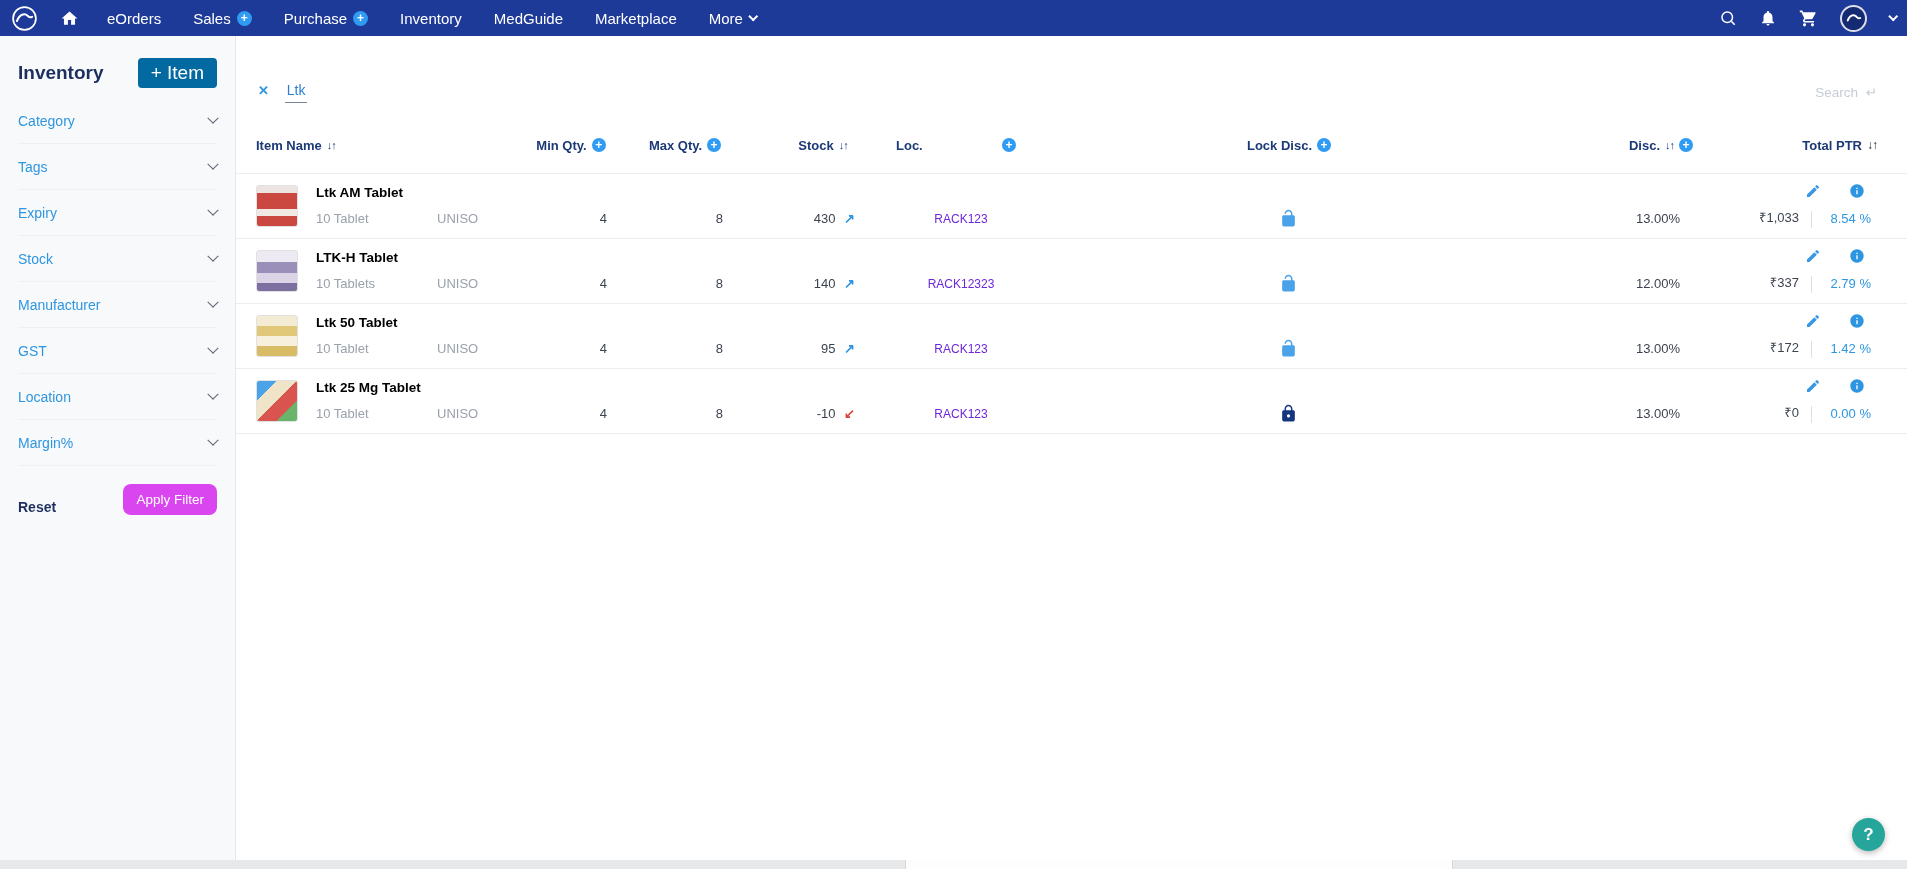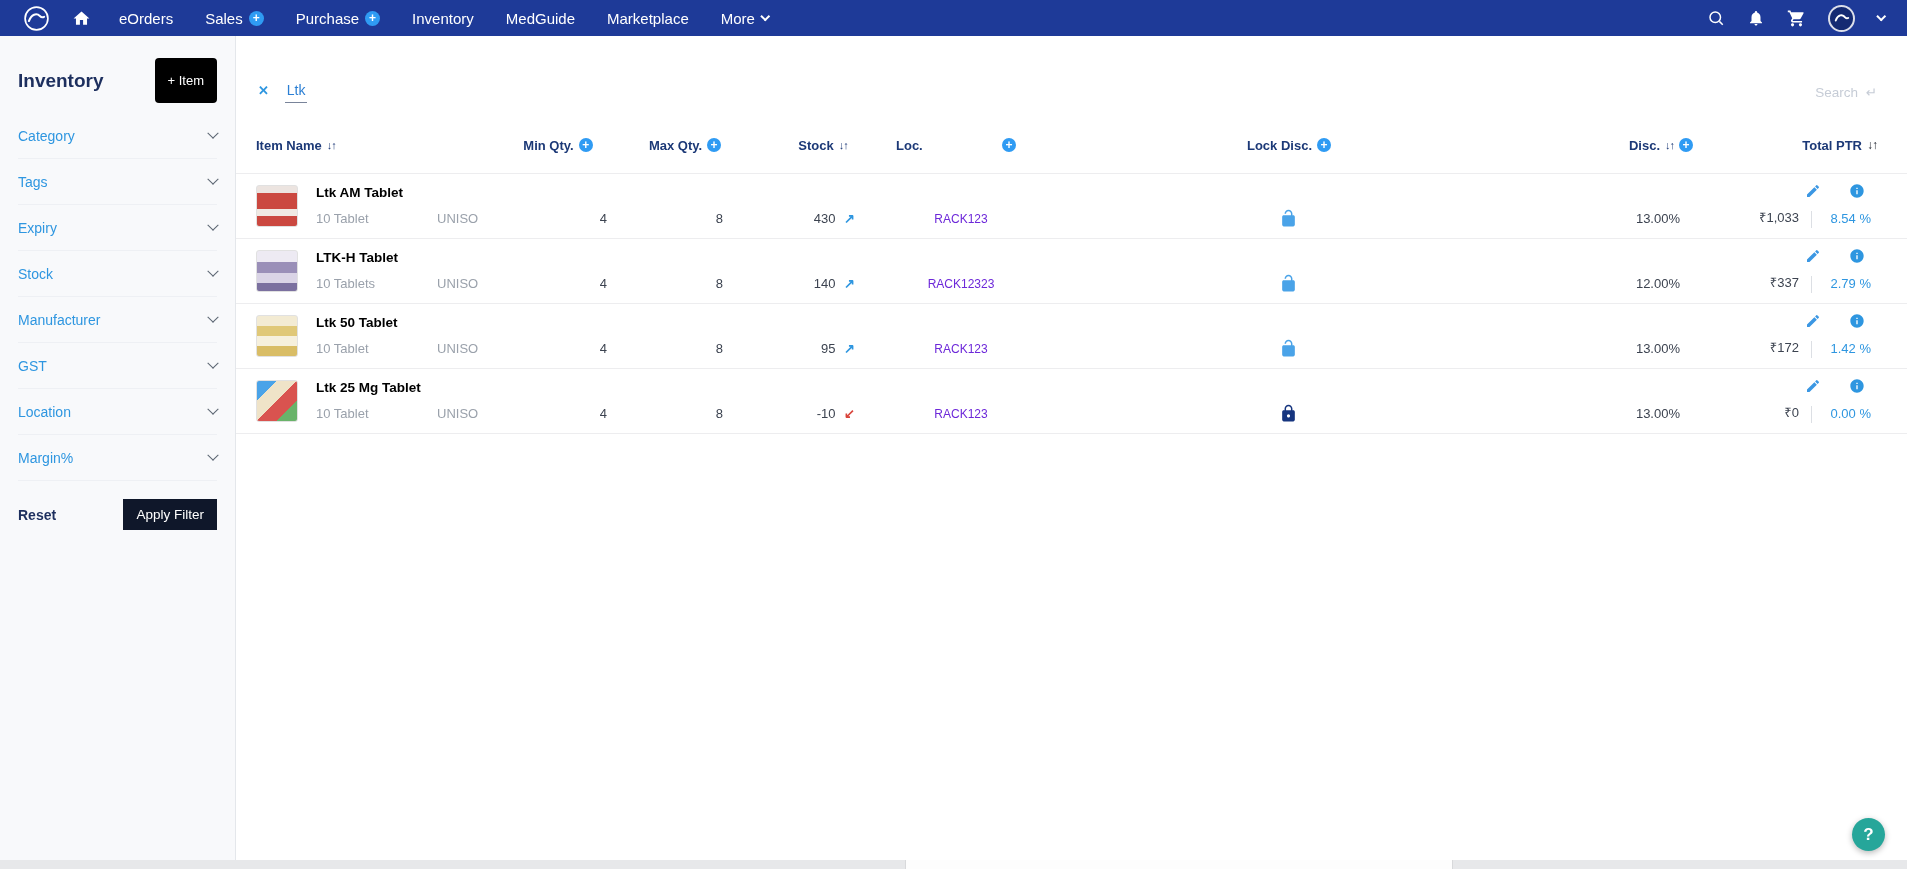--- a/index.html
+++ b/index.html
@@ -2,68 +2,68 @@
 <html><head>
 <meta charset="utf-8">
 <style>
   * { margin:0; padding:0; box-sizing:border-box; }
   html,body { width:1907px; height:869px; overflow:hidden; background:#fff;
               font-family:"Liberation Sans", sans-serif; }
   .app { position:relative; width:1907px; height:869px; }
 
   
   .navbar { position:absolute; top:0; left:0; right:0; height:36px; background:#1e3a98;
-            display:flex; align-items:center; padding:0 23px; color:#fff; z-index:10; }
+            display:flex; align-items:center; padding:0 11px; color:#fff; z-index:10; }
   .logo { display:flex; align-items:center; margin-right:22px; cursor:pointer; }
   .home-ico { display:flex; align-items:center; cursor:pointer; }
   .nav-menu { display:flex; align-items:center; gap:32px; margin-left:28px; }
   .nav-item { display:flex; align-items:center; gap:6px; font-size:15px; cursor:pointer; white-space:nowrap; }
   .plus-badge { width:15px; height:15px; border-radius:50%; background:#2f9bf3; color:#fff;
                 font-size:12px; line-height:15px; text-align:center; font-weight:bold; }
   .plus-badge::before { content:"+"; }
   .caret { width:7px; height:7px; border-right:2px solid #fff; border-bottom:2px solid #fff;
            transform:rotate(45deg) translate(-1px,-2px); display:inline-block; }
   .nav-right { margin-left:auto; display:flex; align-items:center; gap:22px; }
   .nav-right .ico { display:flex; align-items:center; cursor:pointer; }
   .avatar { width:27px; height:27px; border-radius:50%; background:#142a72;
             border:2px solid rgba(255,255,255,.85); display:flex; align-items:center;
             justify-content:center; cursor:pointer; }
 
   
   .sidebar { position:absolute; top:36px; left:0; width:236px; bottom:0; background:#f8f9fb;
              border-right:1px solid #e4e7eb; padding:0 18px; }
   .sidebar-head { display:flex; justify-content:space-between; align-items:center; margin-top:22px; }
   .sidebar-title { font-size:19px; font-weight:bold; color:#1d2f5e; }
-  .add-item-btn { background:#000000; color:#fff; border:none; border-radius:4px;
-                  font-size:13px; padding:15px 13px; cursor:pointer; font-family:inherit; }
+  .add-item-btn { background:#0369a1; color:#fff; border:none; border-radius:4px;
+                  font-size:19px; padding:4px 13px; cursor:pointer; font-family:inherit; }
   .filter-list { margin-top:10px; }
   .filter-item { height:46px; display:flex; justify-content:space-between; align-items:center;
                  cursor:pointer; border-bottom:1px solid #eef0f4; }
   .filter-label { color:#2e96e0; font-size:14px; }
   .chev { width:8px; height:8px; border-right:1.6px solid #5b6572; border-bottom:1.6px solid #5b6572;
           transform:rotate(45deg) translate(-2px,-2px); }
-  .sidebar-actions { display:flex; justify-content:space-between; align-items:center; margin-top:18px; }
+  .sidebar-actions { display:flex; justify-content:space-between; align-items:flex-end; margin-top:18px; }
   .reset-link { color:#1d2f5e; font-weight:bold; font-size:14px; cursor:pointer; }
-  .apply-btn { background:#0f172a; color:#fff; border:none; border-radius:0;
+  .apply-btn { background:#d946ef; color:#fff; border:none; border-radius:8px;
                font-size:13.5px; padding:8px 13px; cursor:pointer; font-family:inherit; }
 
   
   .main { position:absolute; left:236px; top:36px; right:0; bottom:0; background:#fff;text-decoration:underline; }
 
   .search-bar { position:absolute; top:46px; left:22px; right:30px; height:26px; font-size:14px; }
   .clear-x { color:#2e96e0; font-weight:bold; font-size:13px; cursor:pointer; }
   .query { color:#2b7fd4; margin-left:12px; border-bottom:1.5px solid #79849a; padding:0 2px 4px; cursor:text; }
   .hint { position:absolute; right:0; top:2px; color:#c6ccd6; font-size:13.5px; }
   .ret { margin-left:4px; }
 
   .table-header { position:absolute; top:92px; left:0; right:0; height:34px; }
   .th { position:absolute; top:0; height:34px; display:flex; align-items:center; gap:5px;
         font-weight:bold; font-size:13px; color:#1c3977; cursor:pointer; }
   .h-item  { left:20px; }
-  .h-min   { left:262px; width:120px; justify-content:center; }
+  .h-min   { left:275px; width:120px; justify-content:center; }
   .h-max   { left:389px; width:120px; justify-content:center; }
   .h-stock { left:527px; width:120px; justify-content:center; }
   .h-loc   { left:660px; width:120px; justify-content:space-between; }
   .h-lock  { left:973px; width:160px; justify-content:center; }
   .h-disc  { right:214px; }
   .h-ptr   { right:30px; }
   .sort { font-size:11px; letter-spacing:-1px; color:#1c3977; font-weight:bold; cursor:pointer; }
   .sort.strong { color:#1a1f2b; font-size:12px; }
   .plus-ico { width:14px; height:14px; border-radius:50%; background:#2f9bf3; color:#fff;
               font-size:12px; line-height:14px; text-align:center; font-weight:bold; cursor:pointer; }

